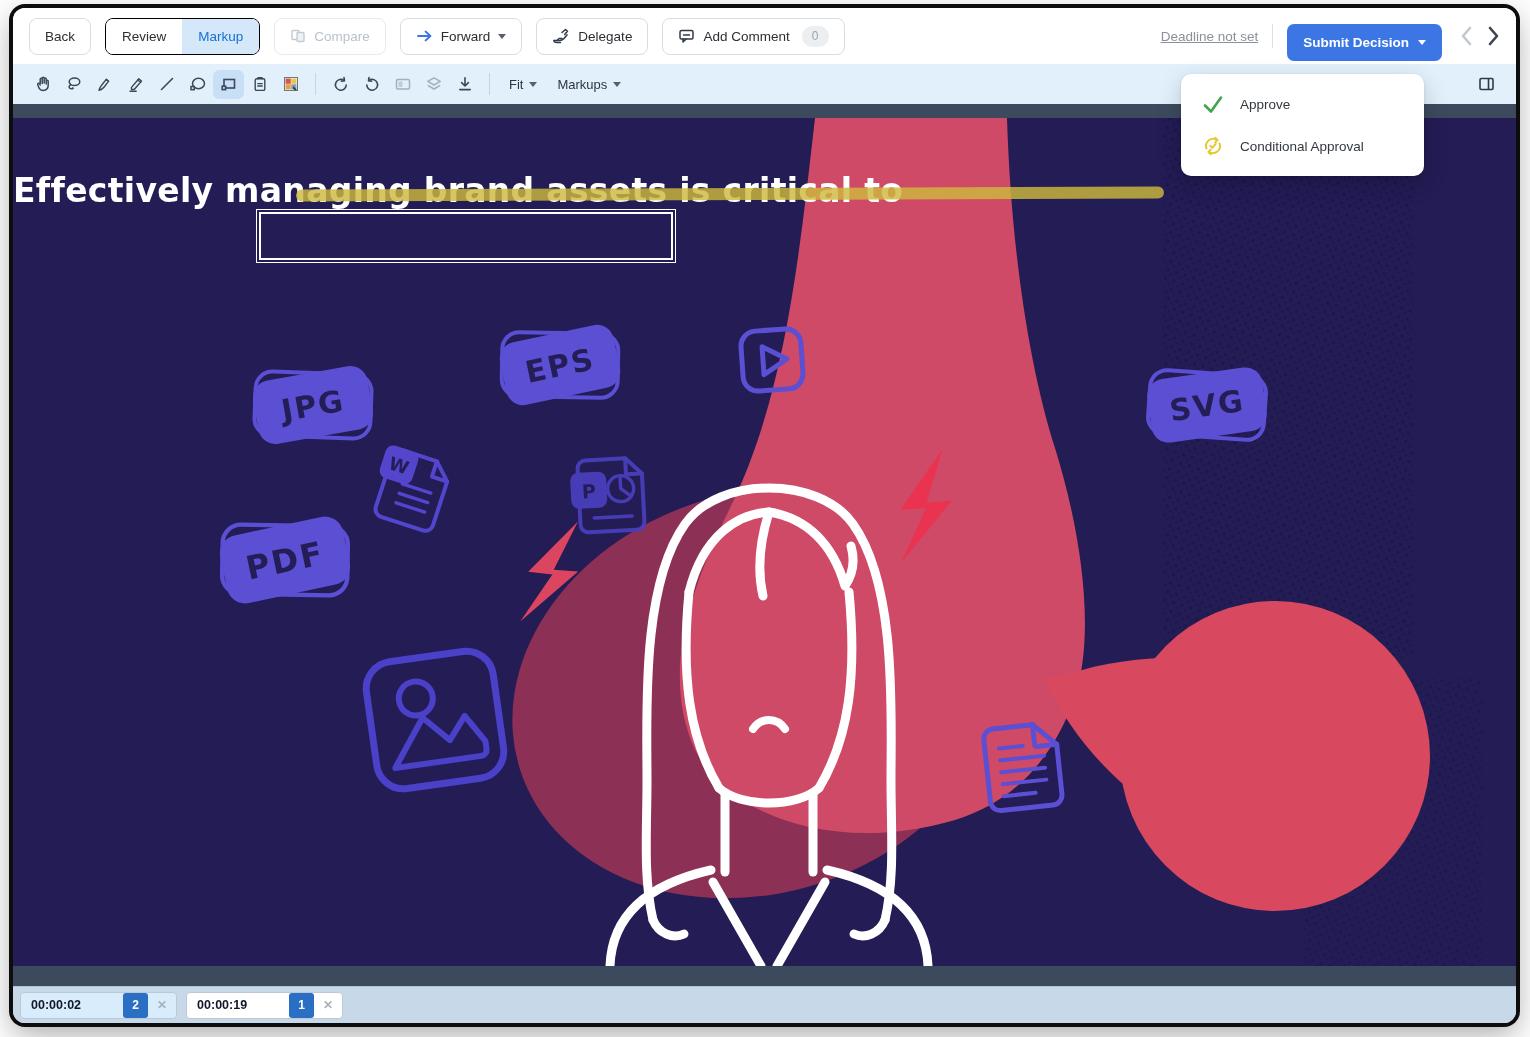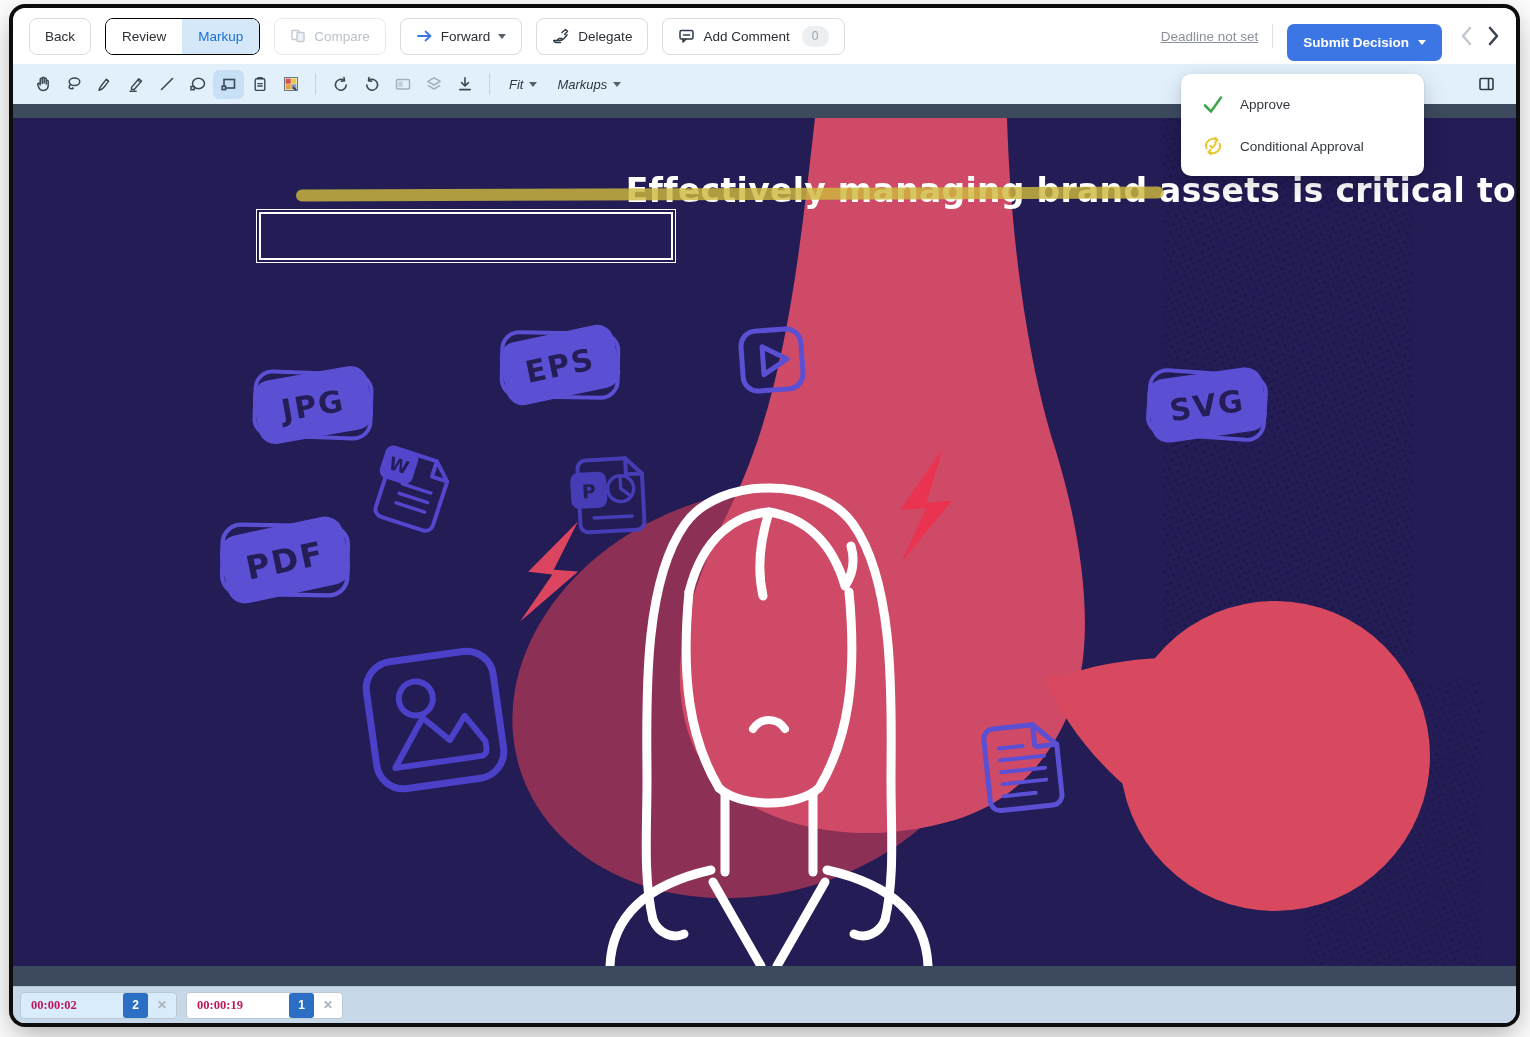--- a/index.html
+++ b/index.html
@@ -3,63 +3,63 @@
 <meta charset="utf-8">
 <style>
   * { margin:0; padding:0; box-sizing:border-box; }
   html,body { width:1530px; height:1037px; background:#fdfdfd; font-family:"Liberation Sans", sans-serif; }
   .window{
     position:absolute; left:13px; top:8px; width:1503px; height:1015px;
     background:#fff; border-radius:12px; overflow:hidden;
     box-shadow:0 0 0 4px #0d0d0d, 0 10px 30px rgba(0,0,0,.35);
   }
   
-  .header{ height:56px; background:#fff; display:flex; align-items:center; padding:16px 16px; gap:14px; position:relative;border-radius:14px; }
+  .header{ height:56px; background:#fff; display:flex; align-items:center; padding:16px 16px; gap:14px; position:relative; }
   .btn{ height:37px; display:inline-flex; align-items:center; gap:8px; padding:0 15px;
         border:1px solid #d7dce2; border-radius:8px; background:#fff; font-size:13.5px; color:#2b2f33; cursor:pointer; white-space:nowrap;}
   .seg{ display:flex; border:1px solid #000000; border-radius:8px; overflow:hidden; height:37px;}
   .seg .seg-item{ display:flex; align-items:center; padding:0 16px; font-size:13.5px; color:#2b2f33; background:#fff; cursor:pointer;}
   .seg .seg-item.active{ background:#d4e8f9; color:#1a6fd4; }
   .btn.disabled{ color:#b9c2cc; border-color:#e6eaee; cursor:default; }
   .caret{ width:0;height:0;border-left:4.5px solid transparent;border-right:4.5px solid transparent;border-top:5px solid #55606b; }
   .caret.white{ border-top-color:#fff; }
   .count-pill{ background:#eceff2; color:#9aa3ac; border-radius:10px; min-width:27px; height:21px; display:inline-flex; align-items:center; justify-content:center; font-size:12px; margin-left:4px;}
   .hdr-right{ margin-left:auto; display:flex; align-items:center; gap:14px; }
   .deadline{ font-size:13.5px; color:#8a919b;text-decoration:underline; }
   .vdiv{ width:1px; height:24px; background:#dde1e6; }
   .btn-primary{ height:37px; background:#3b76e4; border:none; border-radius:7px; color:#fff; font-size:13.5px; font-weight:bold;
                 display:inline-flex; align-items:center; gap:9px; padding:0 16px; cursor:pointer;margin-top:12px;}
   .nav-arrows{ display:flex; align-items:center; gap:14px; padding-left:4px;}
   
-  .markupbar{ height:40px; background:#e2f0fb; display:flex; align-items:center; padding:0 14px; gap:0;font-style:italic; }
+  .markupbar{ height:40px; background:#e2f0fb; display:flex; align-items:center; padding:0 14px; gap:0; }
   .tool{ width:31px; height:29px; border-radius:6px; display:flex; align-items:center; justify-content:center; color:#3c4757; cursor:pointer; background:transparent; border:none;}
   .tool.selected{ background:#c7e0f5; }
   .tool.dim{ opacity:.38; cursor:default; }
   .tbar-div{ width:1px; height:22px; background:#c3d4e2; margin:0 9px; }
   .dd-label{ display:flex; align-items:center; gap:6px; font-size:13px; color:#2e3540; padding:0 10px; cursor:pointer; }
   .panel-btn{ margin-left:auto; }
   
   .decision-menu{ position:absolute; top:66px; right:92px; width:243px; background:#fff; border-radius:10px;
                   box-shadow:0 1px 3px rgba(0,0,0,.12), 0 8px 24px rgba(0,0,0,.18); padding:9px; z-index:50;}
   .menu-item{ height:42px; display:flex; align-items:center; gap:15px; padding:0 11px; border-radius:8px; font-size:13.5px; color:#33393f; cursor:pointer;}
   .menu-item.highlight{ background:#ddeefb; }
   
   .viewer{ height:882px; background:#3d4a5e; padding-top:14px; }
   .canvas{ position:relative; width:100%; height:848px; background:#231c55; overflow:hidden; }
   .canvas svg.art{ position:absolute; inset:0; }
-  .canvas-text{ position:absolute; left:0; right:0; top:52px; text-align:right; color:#ffffff;
-                font-family:"DejaVu Sans", sans-serif; font-weight:600; font-size:33px; line-height:41px; letter-spacing:.3px; z-index:5;padding-left:41px;}
+  .canvas-text{ position:absolute; left:0; right:0; top:52px; text-align:left; color:#ffffff;
+                font-family:"DejaVu Sans", sans-serif; font-weight:600; font-size:33px; line-height:41px; letter-spacing:.3px; z-index:5;}
   .ann-highlight{ position:absolute; left:283px; top:70px; width:868px; height:12px; background:#cdb83d; opacity:.82; border-radius:6px; transform:rotate(-.2deg); z-index:6;}
   .ann-rect{ position:absolute; left:243px; top:91px; width:420px; height:54px; border:1px solid #fff; z-index:7;}
   .ann-rect::after{ content:""; position:absolute; inset:2px; border:2px solid #fff; }
   
   .timeline{ height:37px; background:#c7d9e9; border-top:1px solid #b2c5d7; display:flex; align-items:center; padding:0 0 0 7px; gap:9px;}
   .chip{ height:27px; display:flex; align-items:center; background:#fff; border:1px solid #bcc9d5; border-radius:4px; overflow:hidden; cursor:pointer;}
   .chip.selected{ background:#d9ecfb; }
-  .chip .time{ font-size:12.5px; font-weight:bold; color:#be185d; padding:0 10px; min-width:102px;font-family:Liberation Serif, serif; }
+  .chip .time{ font-size:12.5px; font-weight:bold; color:#0f172a; padding:0 10px; min-width:102px; }
   .chip .badge{ width:25px; align-self:stretch; background:#2a6fc4; color:#fff; display:flex; align-items:center; justify-content:center; font-size:12px; font-weight:bold; border-radius:3px;}
   .chip .close{ color:#a9b2bb; font-size:12px; padding:0 9px; font-weight:bold;}
   svg{ display:block; }
 </style>
 </head>
 <body>
 
 <div class="window">
 
   <div class="header">

